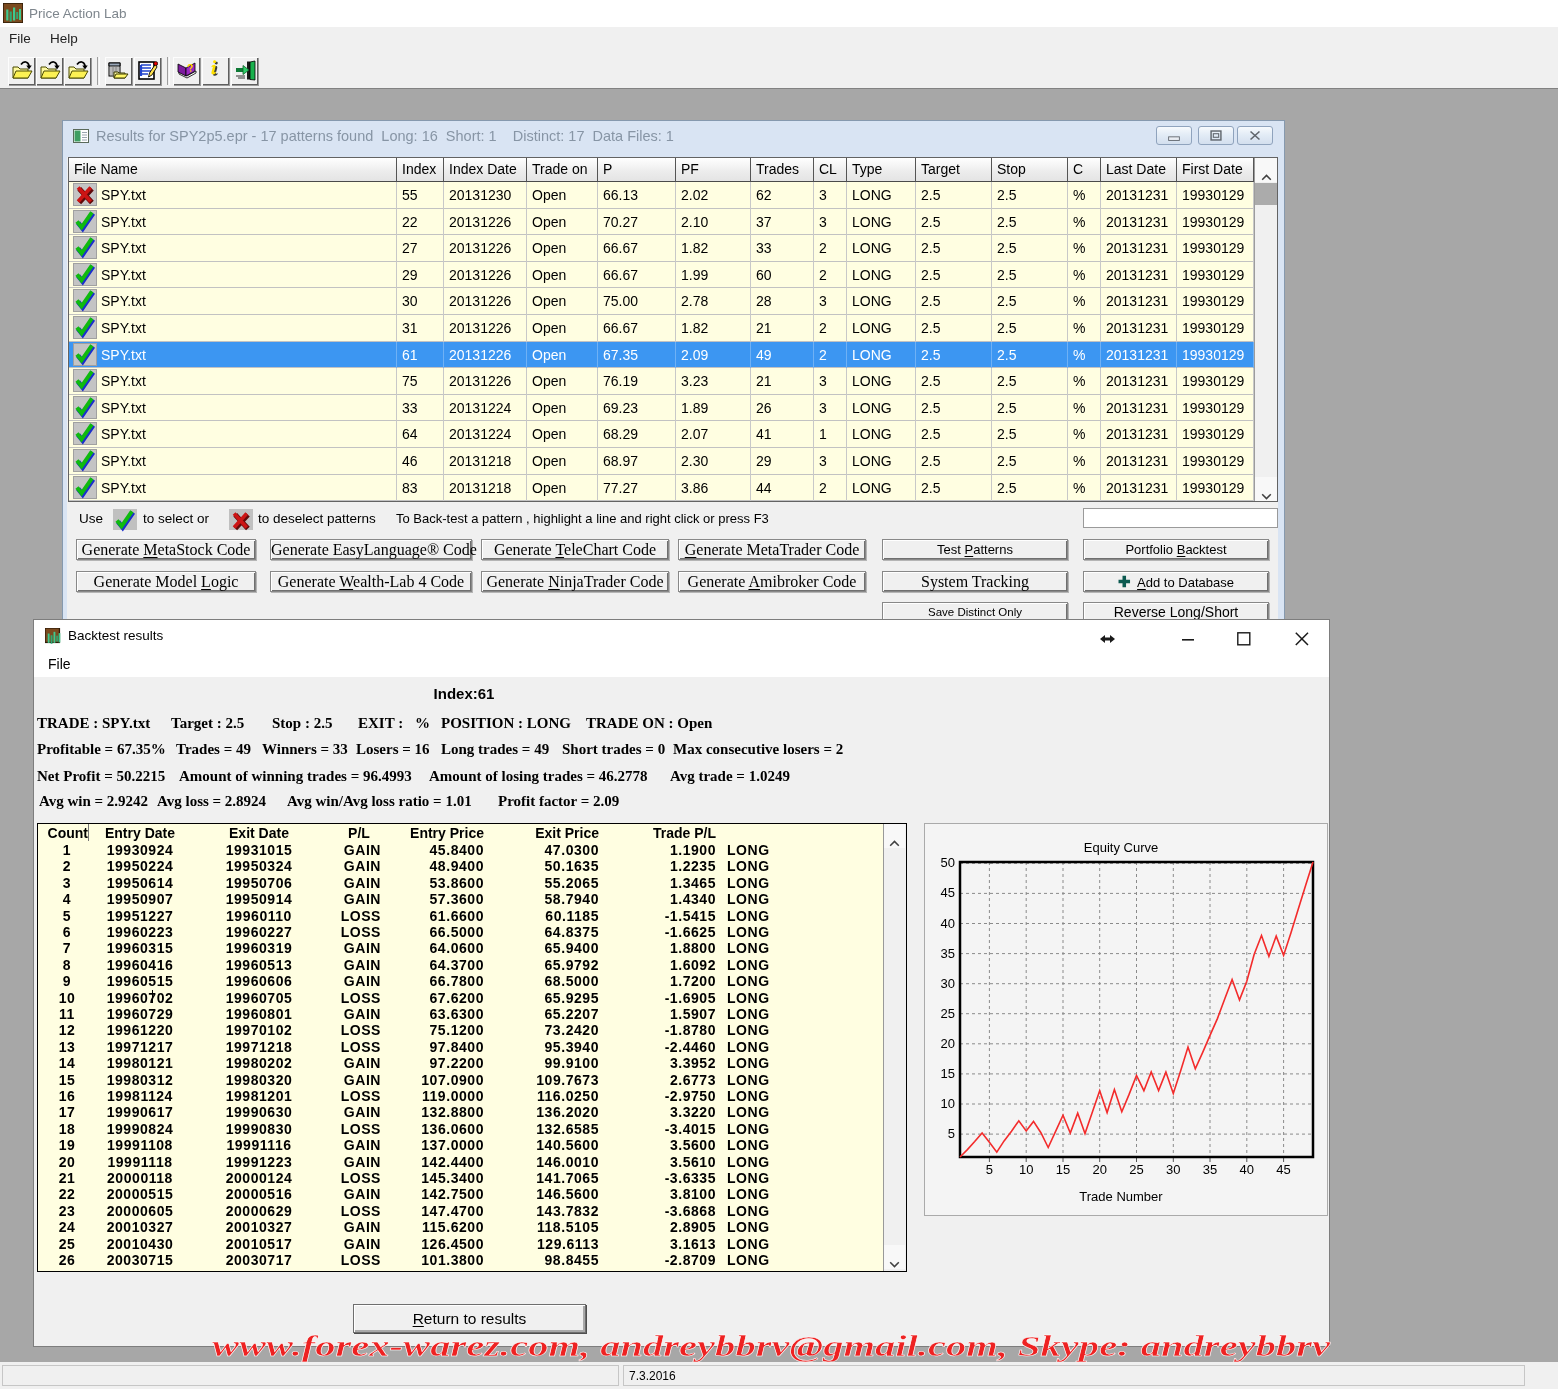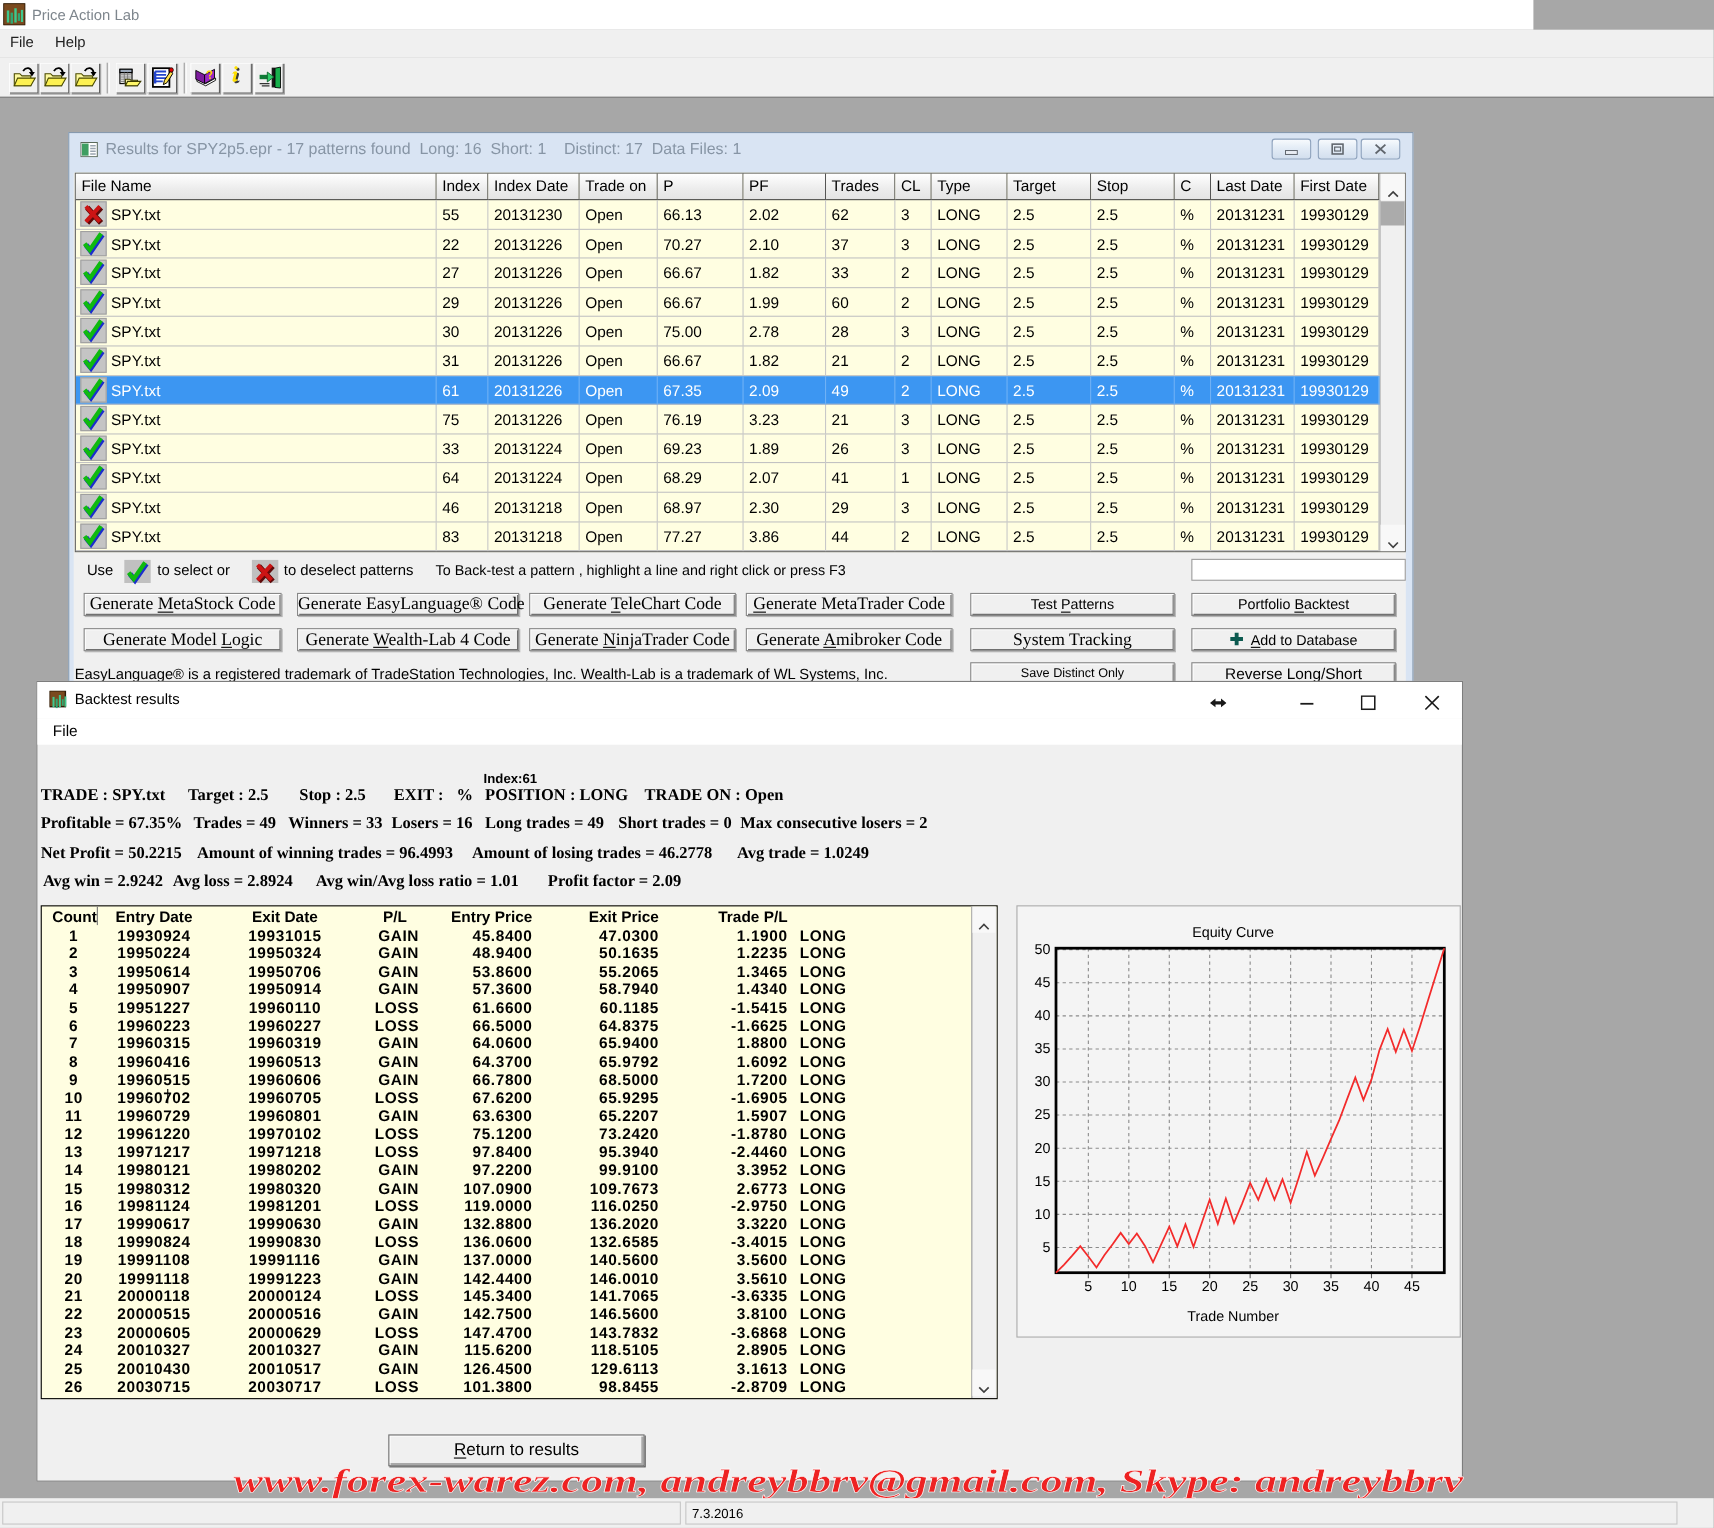--- a/index.html
+++ b/index.html
@@ -1,20 +1,20 @@
 <!DOCTYPE html>
 <html><head>
 <meta charset="utf-8">
 <style>
 * { margin:0; padding:0; box-sizing:border-box; }
 html,body { width:1558px; height:1389px; overflow:hidden; }
 body { font-family:"Liberation Sans", sans-serif; background:#a7a7a7; position:relative; }
 .abs { position:absolute; }
 
-#titlebar { left:0; top:0; width:1394px; height:27px; background:#ffffff; }
+#titlebar { left:0; top:0; width:1558px; height:27px; background:#ffffff; }
 #apptitle { left:29px; top:6px; font-size:13.5px; color:#7e868d; }
 #menubar { left:0; top:27px; width:1558px; height:25px; background:#f0f0f0; font-size:13.5px; color:#222; }
 #menubar span { position:absolute; top:4px; }
 #toolbar { left:0; top:52px; width:1558px; height:36px; background:#f0f0f0; }
 .tbtn { position:absolute; top:5px; width:27px; height:28px; background:#f0f0f0;
   box-shadow: inset 1px 1px 0 #fdfdfd, inset -1px -1px 0 #5f5f5f, 1px 1px 0 #9a9a9a; }
 .tbtn svg { position:absolute; left:3px; top:3px; }
 .icn svg { position:absolute; left:-1px; top:-1px; }
 .tsep { position:absolute; top:5px; width:3px; height:28px; border-left:1px solid #9d9d9d; border-right:1px solid #fafafa; }
 #client { left:0; top:88px; width:1558px; height:1274px; background:#a7a7a7; border-top:1px solid #828282; }
@@ -42,21 +42,21 @@
 #progress { left:1020px; top:387px; width:195px; height:20px; background:#ffffff; border:1px solid #9a9a9a; }
 .gbtn { position:absolute; width:186px; height:21px; background:#f0f0f0; border:1px solid #888888;
   box-shadow: inset 1px 1px 0 #ffffff, inset -1px -1px 0 #6f6f6f, 1px 1px 0 #b5b5b5;
   font-family:"Liberation Serif", serif; font-size:16px; color:#000; text-align:center; line-height:19px; white-space:nowrap; }
 #tmline { left:5px; top:484px; font-size:13.4px; color:#000; white-space:pre; }
 
 #btwin { left:33px; top:619px; width:1297px; height:728px; background:#f0f0f0; border:1px solid #7d7d7d; }
 #bttitle { left:0; top:0; width:100%; height:33px; background:#ffffff; }
 #bttext { left:34px; top:8px; font-size:13.5px; color:#000; }
 #btmenu { left:0; top:33px; width:100%; height:24px; background:#ffffff; font-size:14px; color:#000; }
-#btindex { left:0px; top:65px; width:860px; text-align:center; font-size:12px; font-weight:bold; color:#000;margin-top:16px; }
+#btindex { left:0px; top:65px; width:860px; text-align:center; font-size:15px; font-weight:bold; color:#000; }
 .stat { position:absolute; font-family:"Liberation Serif", serif; font-weight:bold; font-size:15px; line-height:15px; color:#000; white-space:pre; }
 
 #bttable { left:3px; top:203px; width:870px; height:449px; background:#fffee1; border:1px solid #000; overflow:hidden; }
 .bth { position:absolute; top:1px; font-weight:bold; font-size:14px; color:#000; }
 .btr { position:absolute; font-weight:bold; font-size:14px; letter-spacing:0.55px; color:#000; height:17px; width:100%; }
 .c1 { position:absolute; left:8px;  width:42px; text-align:center; }
 .c2 { position:absolute; left:62px; width:80px; text-align:center; }
 .c3 { position:absolute; left:181px; width:80px; text-align:center; }
 .c4 { position:absolute; left:299px; width:44px; text-align:right; }
 .c5 { position:absolute; left:358px; width:88px; text-align:right; }
@@ -508,21 +508,20 @@
     <div class="gbtn sans13" style="left:819px;top:418px;width:186px">Test <u class="m">P</u>atterns</div>
     <div class="gbtn sans13" style="left:1020px;top:418px;width:186px">Portfolio <u class="m">B</u>acktest</div>
     <div class="gbtn" style="left:13px;top:450px;width:180px">Generate Model <u class="m">L</u>ogic</div>
     <div class="gbtn" style="left:207px;top:450px;width:202px">Generate <u class="m">W</u>ealth-Lab 4 Code</div>
     <div class="gbtn" style="left:418px;top:450px;width:188px">Generate <u class="m">N</u>injaTrader Code</div>
     <div class="gbtn" style="left:615px;top:450px;width:188px">Generate <u class="m">A</u>mibroker Code</div>
     <div class="gbtn" style="left:819px;top:450px;width:186px">System Tracking</div>
     <div class="gbtn sans13" style="left:1020px;top:450px;width:186px"><span style="color:#0c5a50;font-weight:bold;font-size:15px">✚</span>&nbsp; <u class="m">A</u>dd to Database</div>
     <div class="gbtn sans11" style="left:819px;top:481px;width:186px">Save Distinct Only</div>
     <div class="gbtn sans14" style="left:1020px;top:481px;width:186px">Reverse Long/Short</div>
-  <div class="abs" id="tmline">EasyLanguage® is a registered trademark of TradeStation Technologies, Inc. Wealth-Lab is a trademark of WL Systems, Inc.</div>
 </div>
 
 <div class="abs" id="btwin">
   <div class="abs" id="bttitle">
     <div class="abs" style="left:11px;top:8px"><svg width="17" height="17" viewBox="0 0 20 20">
 <rect x="0" y="0" width="17" height="17" fill="#7a4a1f" stroke="#2e1c08" stroke-width="1.5"></rect>
 <rect x="3.2" y="6.5" width="2.2" height="11" fill="#3ec98e"></rect>
 <rect x="6.6" y="8.5" width="2.2" height="10" fill="#2ea874"></rect>
 <rect x="10" y="4.5" width="2.2" height="13" fill="#3ec98e"></rect>
 <rect x="13.2" y="9" width="2" height="7" fill="#2ea874"></rect>

